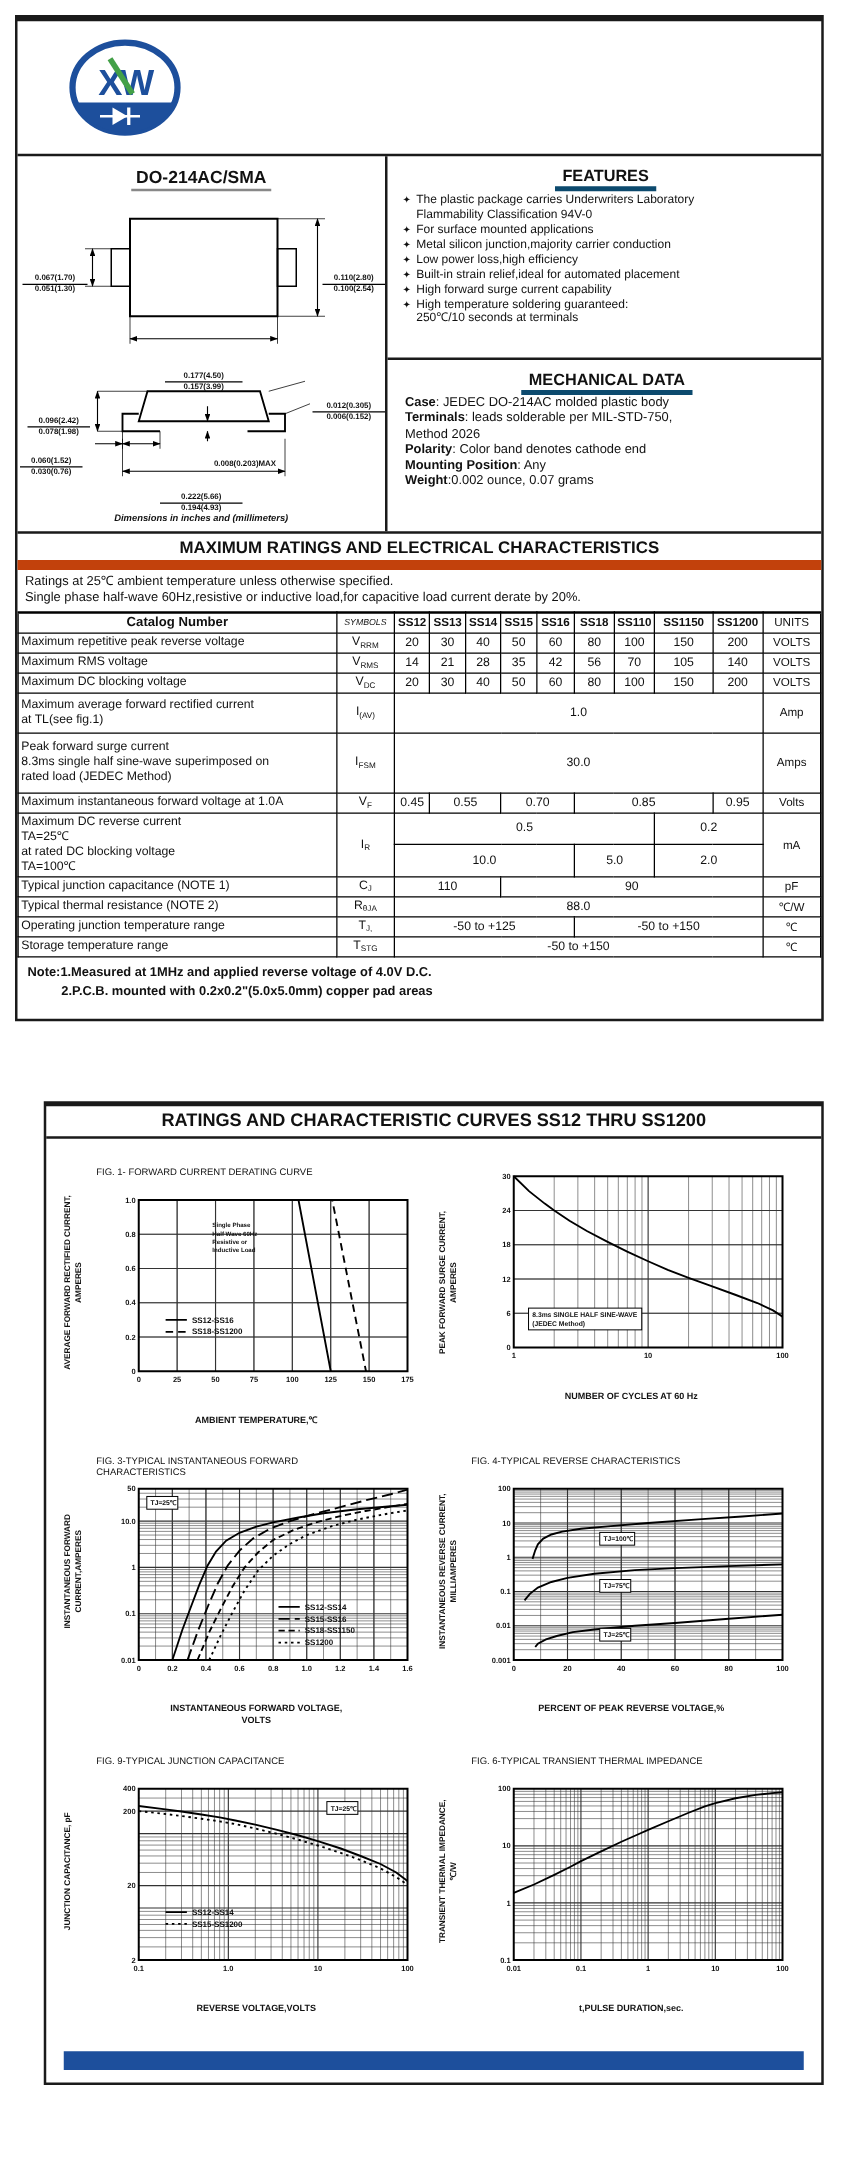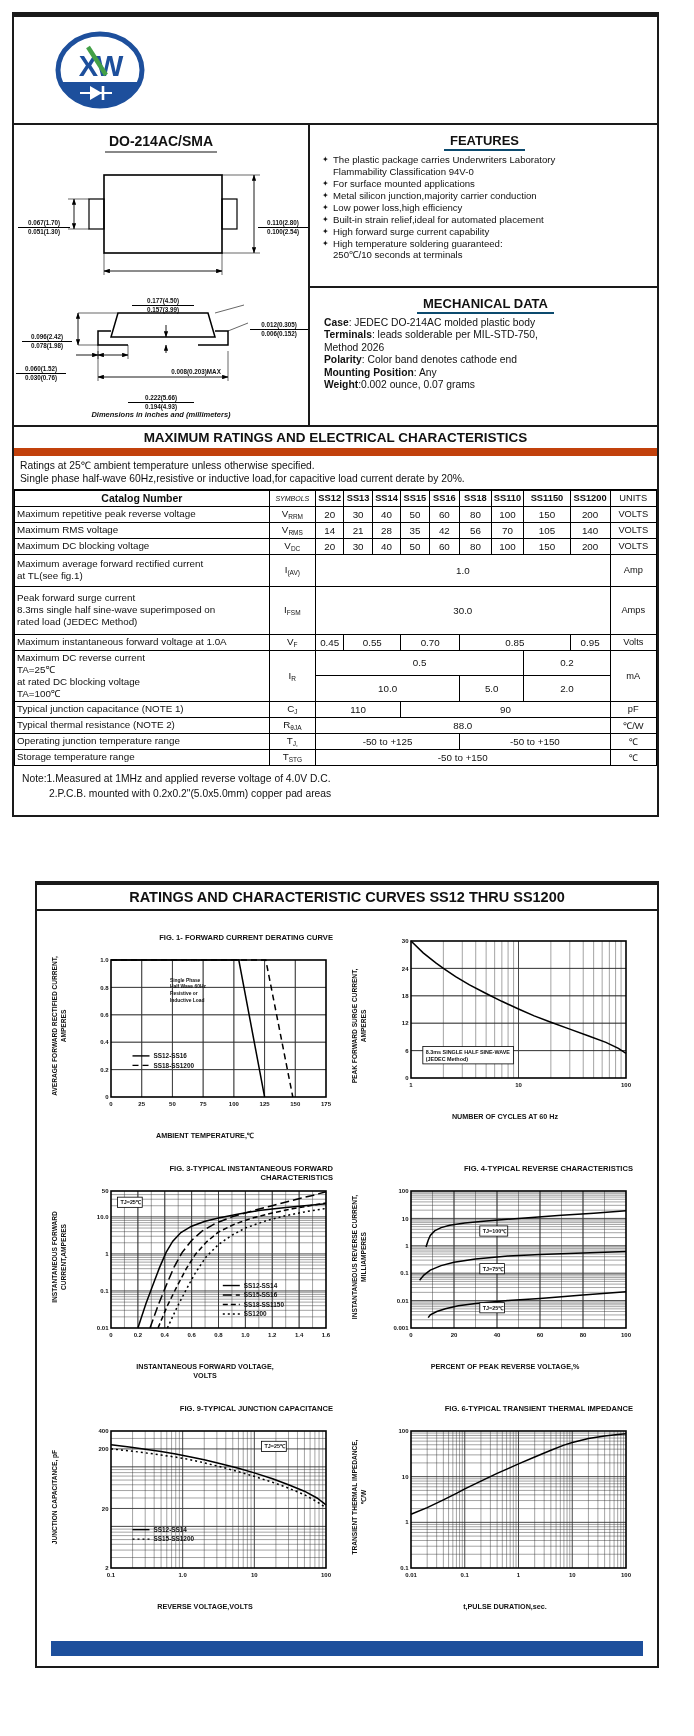--- a/index.html
+++ b/index.html
@@ -34,21 +34,21 @@
   .d-bodyw{left:118px;top:172px;width:62px;}
   .d-leadt{left:236px;top:196px;width:58px;}
   .d-pkgh{left:8px;top:208px;width:50px;}
   .d-footl{left:2px;top:240px;width:50px;}
   .d-standoff{left:136px;top:243px;width:92px;}
   .d-overall{left:114px;top:269px;width:66px;}
 
   .rpane{flex:1;display:flex;flex-direction:column;}
   .feat{height:163px;border-bottom:2px solid #1a1a1a;padding:6px 10px 0 12px;}
   .paneh{text-align:center;font-size:13px;font-weight:bold;margin:2px 0 6px;}
-  .paneh span{border-bottom:2px solid #0c4a6e;padding:0 6px 1px;}
+  .paneh span{border-bottom:4px solid #0c4a6e;padding:0 6px 1px;}
   .feat ul{list-style:none;margin:0;padding:0;font-size:9.6px;line-height:11.5px;}
   .feat li{display:flex;margin-bottom:0.5px;}
   .feat .bullet{flex:none;width:11px;font-size:8px;}
   .feat .ftext{white-space:pre-line;}
   .mech{padding:8px 10px 0 14px;font-size:10.3px;line-height:12.5px;}
   .mech p{margin:0;white-space:pre-line;}
 
   
   .band{border-bottom:8px solid #c2410c;text-align:center;font-size:13.5px;font-weight:bold;padding:3px 0;}
   .cond{font-size:10.3px;line-height:13px;padding:3px 6px 4px;}
@@ -59,31 +59,31 @@
   th.cat{text-align:center;font-size:10.5px;font-weight:bold;}
   th.symh{font-style:italic;font-size:7px;font-weight:normal;}
   th.part{font-size:9.3px;font-weight:bold;text-align:center;padding:1px 0;}
   th.unith{font-size:9.3px;font-weight:normal;text-align:center;}
   td.lbl{text-align:left;padding-left:4px;line-height:12px;}
   td.sym{text-align:center;}
   td.val{text-align:center;}
   td.unit{text-align:center;font-size:9.3px;}
   .sub{font-size:6.5px;vertical-align:-2px;}
   .lbl2{display:flex;justify-content:space-between;padding-right:10px;flex-direction:column;}
-  .notes{font-size:10.3px;line-height:15px;padding:5px 8px 14px;}
+  .notes{font-size:10.3px;line-height:15px;padding:5px 8px 14px;font-weight:bold;}
   .notes .n2{padding-left:27px;}
 
   
   .band2{border-bottom:2px solid #1a1a1a;text-align:center;font-size:14.5px;font-weight:bold;padding:4px 0;}
   .charts{display:grid;grid-template-columns:1fr 1fr;gap:24px 2px;padding:22px 8px 0 14px;}
   .fig{display:flex;}
   .ycol{flex:none;width:26px;position:relative;}
   .ylab{position:absolute;width:172px;height:26px;left:-73px;top:80px;transform:rotate(-90deg);font-size:6.6px;font-weight:bold;text-align:center;line-height:1.3;white-space:pre-line;}
   .fmain{width:256px;}
-  .ftitle{font-size:7.6px;font-weight:bold;text-align:right;white-space:pre-line;min-height:19px;line-height:1.2;}
+  .ftitle{font-size:7.6px;font-weight:normal;text-align:left;white-space:pre-line;min-height:19px;line-height:1.2;}
   .fplot{width:256px;height:176px;}
   .fxlab{font-size:7.2px;font-weight:bold;text-align:center;white-space:pre-line;padding-top:3px;line-height:1.25;}
   .bluebar{height:15px;background:#1d4f9c;margin:30px 14px 10px;}
 </style>
 </head>
 <body>
 
 <div class="page">
 
   <section class="box box1">

